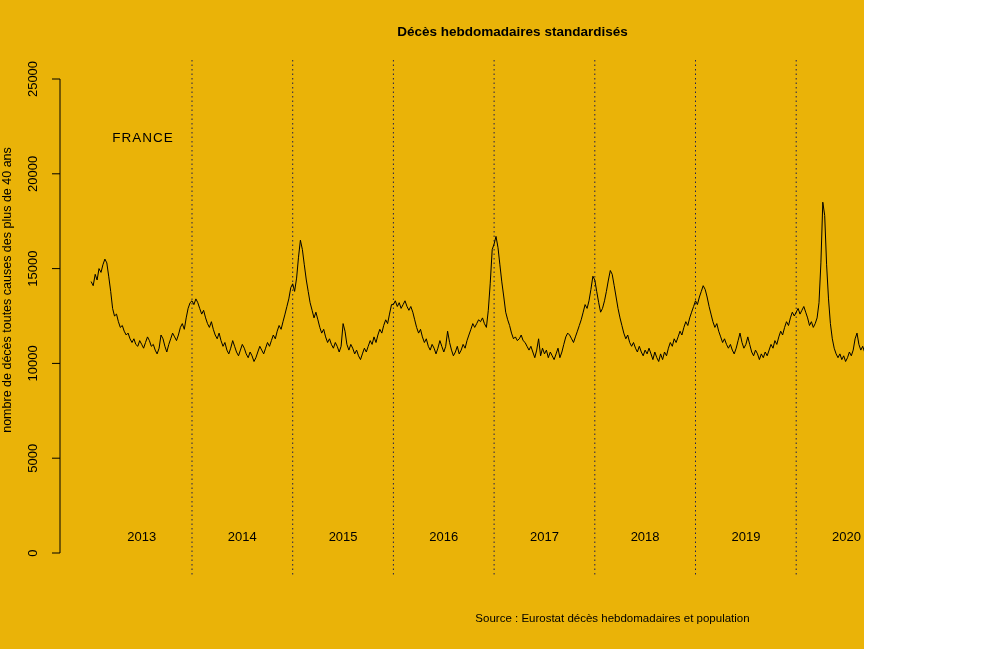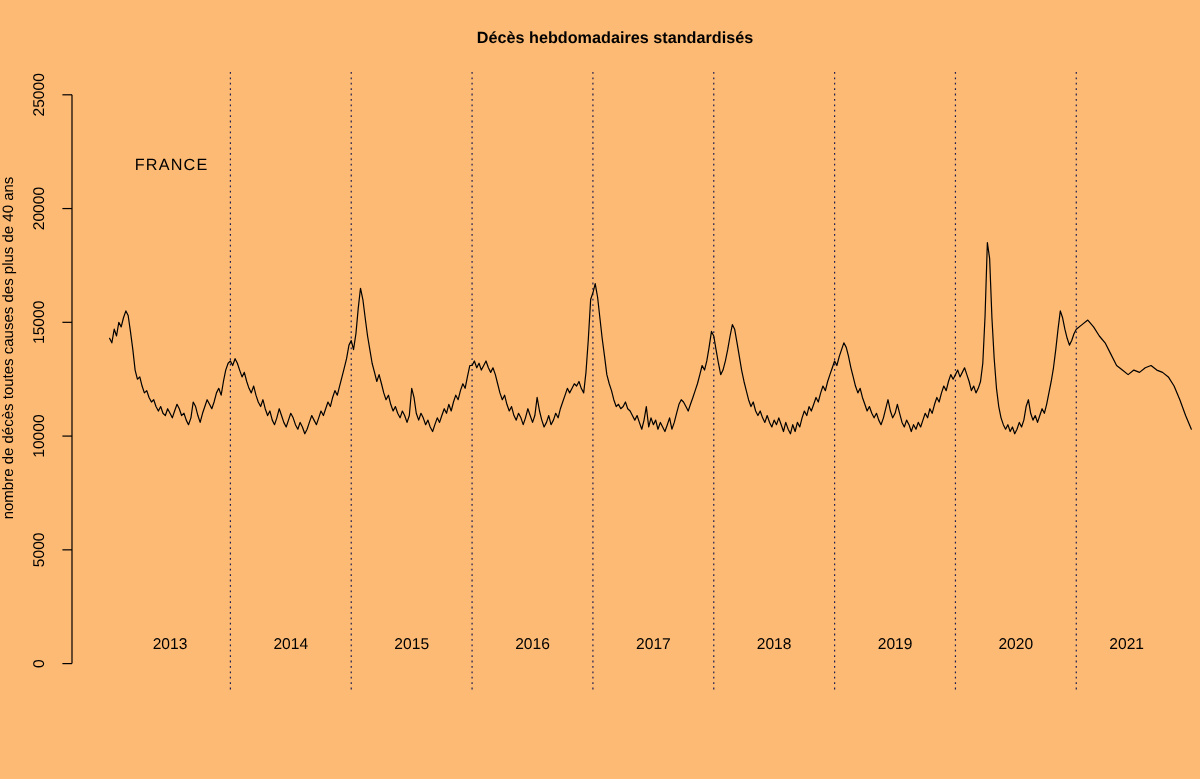--- a/index.html
+++ b/index.html
@@ -1,16 +1,16 @@
 <!DOCTYPE html>
 <html><head>
 <meta charset="utf-8">
 <style>
   html,body{margin:0;padding:0;background:#ffffff;}
-  .page{position:relative;width:1000px;height:649px;background:#fdba74;overflow:hidden;
+  .page{position:relative;width:864px;height:649px;background:#eab308;overflow:hidden;
         font-family:"Liberation Sans",sans-serif;color:#000;}
   .chart-title{position:absolute;top:24px;left:25px;width:975px;text-align:center;
         font-size:13.5px;font-weight:bold;}
   .source-caption{position:absolute;top:612px;left:225px;width:775px;text-align:center;
         font-size:11.5px;}
   svg{position:absolute;top:0;left:0;}
   svg text{font-family:"Liberation Sans",sans-serif;fill:#000;}
   .ylabel{font-size:12.5px;}
   .france{font-size:13.5px;letter-spacing:1px;}
   .axtext{font-size:13px;}
@@ -56,14 +56,15 @@
       <text x="37" y="363.4" text-anchor="middle" class="axtext" transform="rotate(-90 37 363.4)">10000</text>
       <line x1="52" y1="268.6" x2="60" y2="268.6" class="tickline"></line>
       <text x="37" y="268.6" text-anchor="middle" class="axtext" transform="rotate(-90 37 268.6)">15000</text>
       <line x1="52" y1="173.8" x2="60" y2="173.8" class="tickline"></line>
       <text x="37" y="173.8" text-anchor="middle" class="axtext" transform="rotate(-90 37 173.8)">20000</text>
       <line x1="52" y1="79.0" x2="60" y2="79.0" class="tickline"></line>
       <text x="37" y="79.0" text-anchor="middle" class="axtext" transform="rotate(-90 37 79.0)">25000</text>
       <polyline points="91.3,281.9 93.2,285.7 95.2,274.3 97.1,280.0 99.0,268.6 101.0,272.4 102.9,264.8 104.9,259.1 106.8,262.9 108.7,276.2 110.7,291.4 112.6,308.4 114.5,316.0 116.5,314.1 118.4,321.7 120.3,327.4 122.3,325.5 124.2,331.2 126.2,335.0 128.1,333.1 130.0,338.8 132.0,342.5 133.9,338.8 135.8,344.4 137.8,346.3 139.7,340.6 141.7,344.4 143.6,348.2 145.5,342.5 147.5,336.9 149.4,340.6 151.3,346.3 153.3,344.4 155.2,350.1 157.1,353.9 159.1,348.2 161.0,335.0 163.0,338.8 164.9,346.3 166.8,352.0 168.8,344.4 170.7,338.8 172.6,333.1 174.6,336.9 176.5,340.6 178.4,335.0 180.4,327.4 182.3,323.6 184.3,329.3 186.2,317.9 188.1,308.4 190.1,302.7 192.0,300.8 193.9,304.6 195.9,298.9 197.8,302.7 199.7,308.4 201.7,314.1 203.6,310.3 205.6,317.9 207.5,323.6 209.4,327.4 211.4,321.7 213.3,329.3 215.2,335.0 217.2,338.8 219.1,333.1 221.0,340.6 223.0,346.3 224.9,342.5 226.9,350.1 228.8,353.9 230.7,348.2 232.7,340.6 234.6,346.3 236.5,352.0 238.5,355.8 240.4,350.1 242.3,344.4 244.3,348.2 246.2,353.9 248.2,357.7 250.1,352.0 252.0,355.8 254.0,361.5 255.9,357.7 257.8,352.0 259.8,346.3 261.7,350.1 263.7,353.9 265.6,348.2 267.5,342.5 269.5,346.3 271.4,340.6 273.3,335.0 275.3,338.8 277.2,331.2 279.1,325.5 281.1,329.3 283.0,321.7 285.0,314.1 286.9,306.5 288.8,298.9 290.8,287.6 292.7,283.8 294.6,291.4 296.6,278.1 298.5,257.2 300.4,240.2 302.4,249.6 304.3,264.8 306.3,280.0 308.2,291.4 310.1,302.7 312.1,310.3 314.0,317.9 315.9,312.2 317.9,319.8 319.8,327.4 321.7,333.1 323.7,329.3 325.6,336.9 327.6,342.5 329.5,338.8 331.4,344.4 333.4,348.2 335.3,342.5 337.2,346.3 339.2,352.0 341.1,346.3 343.1,323.6 345.0,331.2 346.9,344.4 348.9,350.1 350.8,344.4 352.7,348.2 354.7,353.9 356.6,350.1 358.5,355.8 360.5,359.6 362.4,353.9 364.4,348.2 366.3,352.0 368.2,346.3 370.2,340.6 372.1,344.4 374.0,336.9 376.0,342.5 377.9,335.0 379.8,329.3 381.8,333.1 383.7,325.5 385.7,319.8 387.6,323.6 389.5,314.1 391.5,304.6 393.4,304.6 395.3,300.8 397.3,306.5 399.2,302.7 401.1,308.4 403.1,304.6 405.0,300.8 407.0,306.5 408.9,310.3 410.8,306.5 412.8,312.2 414.7,319.8 416.6,327.4 418.6,333.1 420.5,329.3 422.4,336.9 424.4,342.5 426.3,338.8 428.3,346.3 430.2,350.1 432.1,344.4 434.1,348.2 436.0,353.9 437.9,348.2 439.9,340.6 441.8,346.3 443.8,352.0 445.7,346.3 447.6,331.2 449.6,342.5 451.5,350.1 453.4,355.8 455.4,352.0 457.3,346.3 459.2,353.9 461.2,350.1 463.1,344.4 465.1,348.2 467.0,340.6 468.9,335.0 470.9,329.3 472.8,323.6 474.7,327.4 476.7,323.6 478.6,319.8 480.5,321.7 482.5,317.9 484.4,323.6 486.4,327.4 488.3,310.3 490.2,283.8 492.2,249.6 494.1,244.0 496.0,236.4 498.0,247.7 499.9,264.8 501.8,281.9 503.8,297.0 505.7,312.2 507.7,319.8 509.6,325.5 511.5,333.1 513.5,338.8 515.4,336.9 517.3,340.6 519.3,338.8 521.2,335.0 523.1,340.6 525.1,342.5 527.0,346.3 529.0,350.1 530.9,346.3 532.8,352.0 534.8,357.7 536.7,350.1 538.6,338.8 540.6,355.8 542.5,348.2 544.5,353.9 546.4,350.1 548.3,357.7 550.3,352.0 552.2,355.8 554.1,359.6 556.1,353.9 558.0,348.2 559.9,357.7 561.9,352.0 563.8,344.4 565.8,336.9 567.7,333.1 569.6,335.0 571.6,338.8 573.5,342.5 575.4,336.9 577.4,331.2 579.3,325.5 581.2,319.8 583.2,312.2 585.1,304.6 587.1,308.4 589.0,300.8 590.9,289.5 592.9,276.2 594.8,280.0 596.7,291.4 598.7,302.7 600.6,312.2 602.5,308.4 604.5,300.8 606.4,291.4 608.4,280.0 610.3,270.5 612.2,274.3 614.2,285.7 616.1,297.0 618.0,308.4 620.0,317.9 621.9,325.5 623.8,333.1 625.8,338.8 627.7,335.0 629.7,342.5 631.6,346.3 633.5,342.5 635.5,348.2 637.4,352.0 639.3,346.3 641.3,352.0 643.2,355.8 645.1,350.1 647.1,353.9 649.0,348.2 651.0,353.9 652.9,359.6 654.8,352.0 656.8,357.7 658.7,361.5 660.6,353.9 662.6,359.6 664.5,352.0 666.5,355.8 668.4,348.2 670.3,342.5 672.3,346.3 674.2,338.8 676.1,342.5 678.1,336.9 680.0,331.2 681.9,335.0 683.9,327.4 685.8,321.7 687.8,325.5 689.7,317.9 691.6,312.2 693.6,306.5 695.5,300.8 697.4,304.6 699.4,297.0 701.3,291.4 703.2,285.7 705.2,289.5 707.1,297.0 709.1,306.5 711.0,314.1 712.9,321.7 714.9,327.4 716.8,323.6 718.7,331.2 720.7,336.9 722.6,342.5 724.5,338.8 726.5,344.4 728.4,348.2 730.4,344.4 732.3,350.1 734.2,353.9 736.2,348.2 738.1,340.6 740.0,333.1 742.0,342.5 743.9,348.2 745.9,344.4 747.8,336.9 749.7,344.4 751.7,352.0 753.6,355.8 755.5,350.1 757.5,353.9 759.4,359.6 761.3,353.9 763.3,357.7 765.2,352.0 767.2,355.8 769.1,350.1 771.0,344.4 773.0,348.2 774.9,340.6 776.8,344.4 778.8,336.9 780.7,331.2 782.6,335.0 784.6,327.4 786.5,321.7 788.5,325.5 790.4,317.9 792.3,312.2 794.3,316.0 796.2,312.2 798.1,308.4 800.0,314.1 801.9,310.3 803.8,306.5 805.7,312.2 807.6,317.9 809.5,325.5 811.4,321.7 813.3,327.4 815.2,323.6 817.1,317.9 819.0,302.7 820.9,262.9 822.8,202.2 824.7,215.5 826.6,264.8 828.5,298.9 830.4,323.6 832.3,338.8 834.2,348.2 836.1,353.9 838.0,357.7 839.9,353.9 841.8,359.6 843.7,355.8 845.6,361.5 847.5,357.7 849.4,352.0 851.3,355.8 853.2,350.1 855.1,338.8 857.0,333.1 858.9,344.4 860.8,350.1 862.7,346.3 864.6,352.0 866.5,346.3 868.4,340.6 870.3,344.4 872.2,336.9 874.1,327.4 876.0,317.9 877.9,306.5 879.8,291.4 881.7,274.3 883.6,259.1 885.5,264.8 887.4,274.3 889.3,281.9 891.2,287.6 893.1,283.8 895.0,278.1 896.9,274.3 901.7,270.5 906.5,266.7 911.3,272.4 916.1,280.0 920.9,285.7 925.7,295.1 930.5,304.6 935.3,308.4 940.1,312.2 944.9,308.4 949.6,310.3 954.4,306.5 959.2,304.6 964.0,308.4 968.8,310.3 973.6,314.1 978.4,321.7 983.2,333.1 988.0,346.3 992.8,357.7" class="series"></polyline>
     </svg>
 
+  <div class="source-caption">Source : Eurostat décès hebdomadaires et population</div>
 
 </div>
 
 </body></html>

